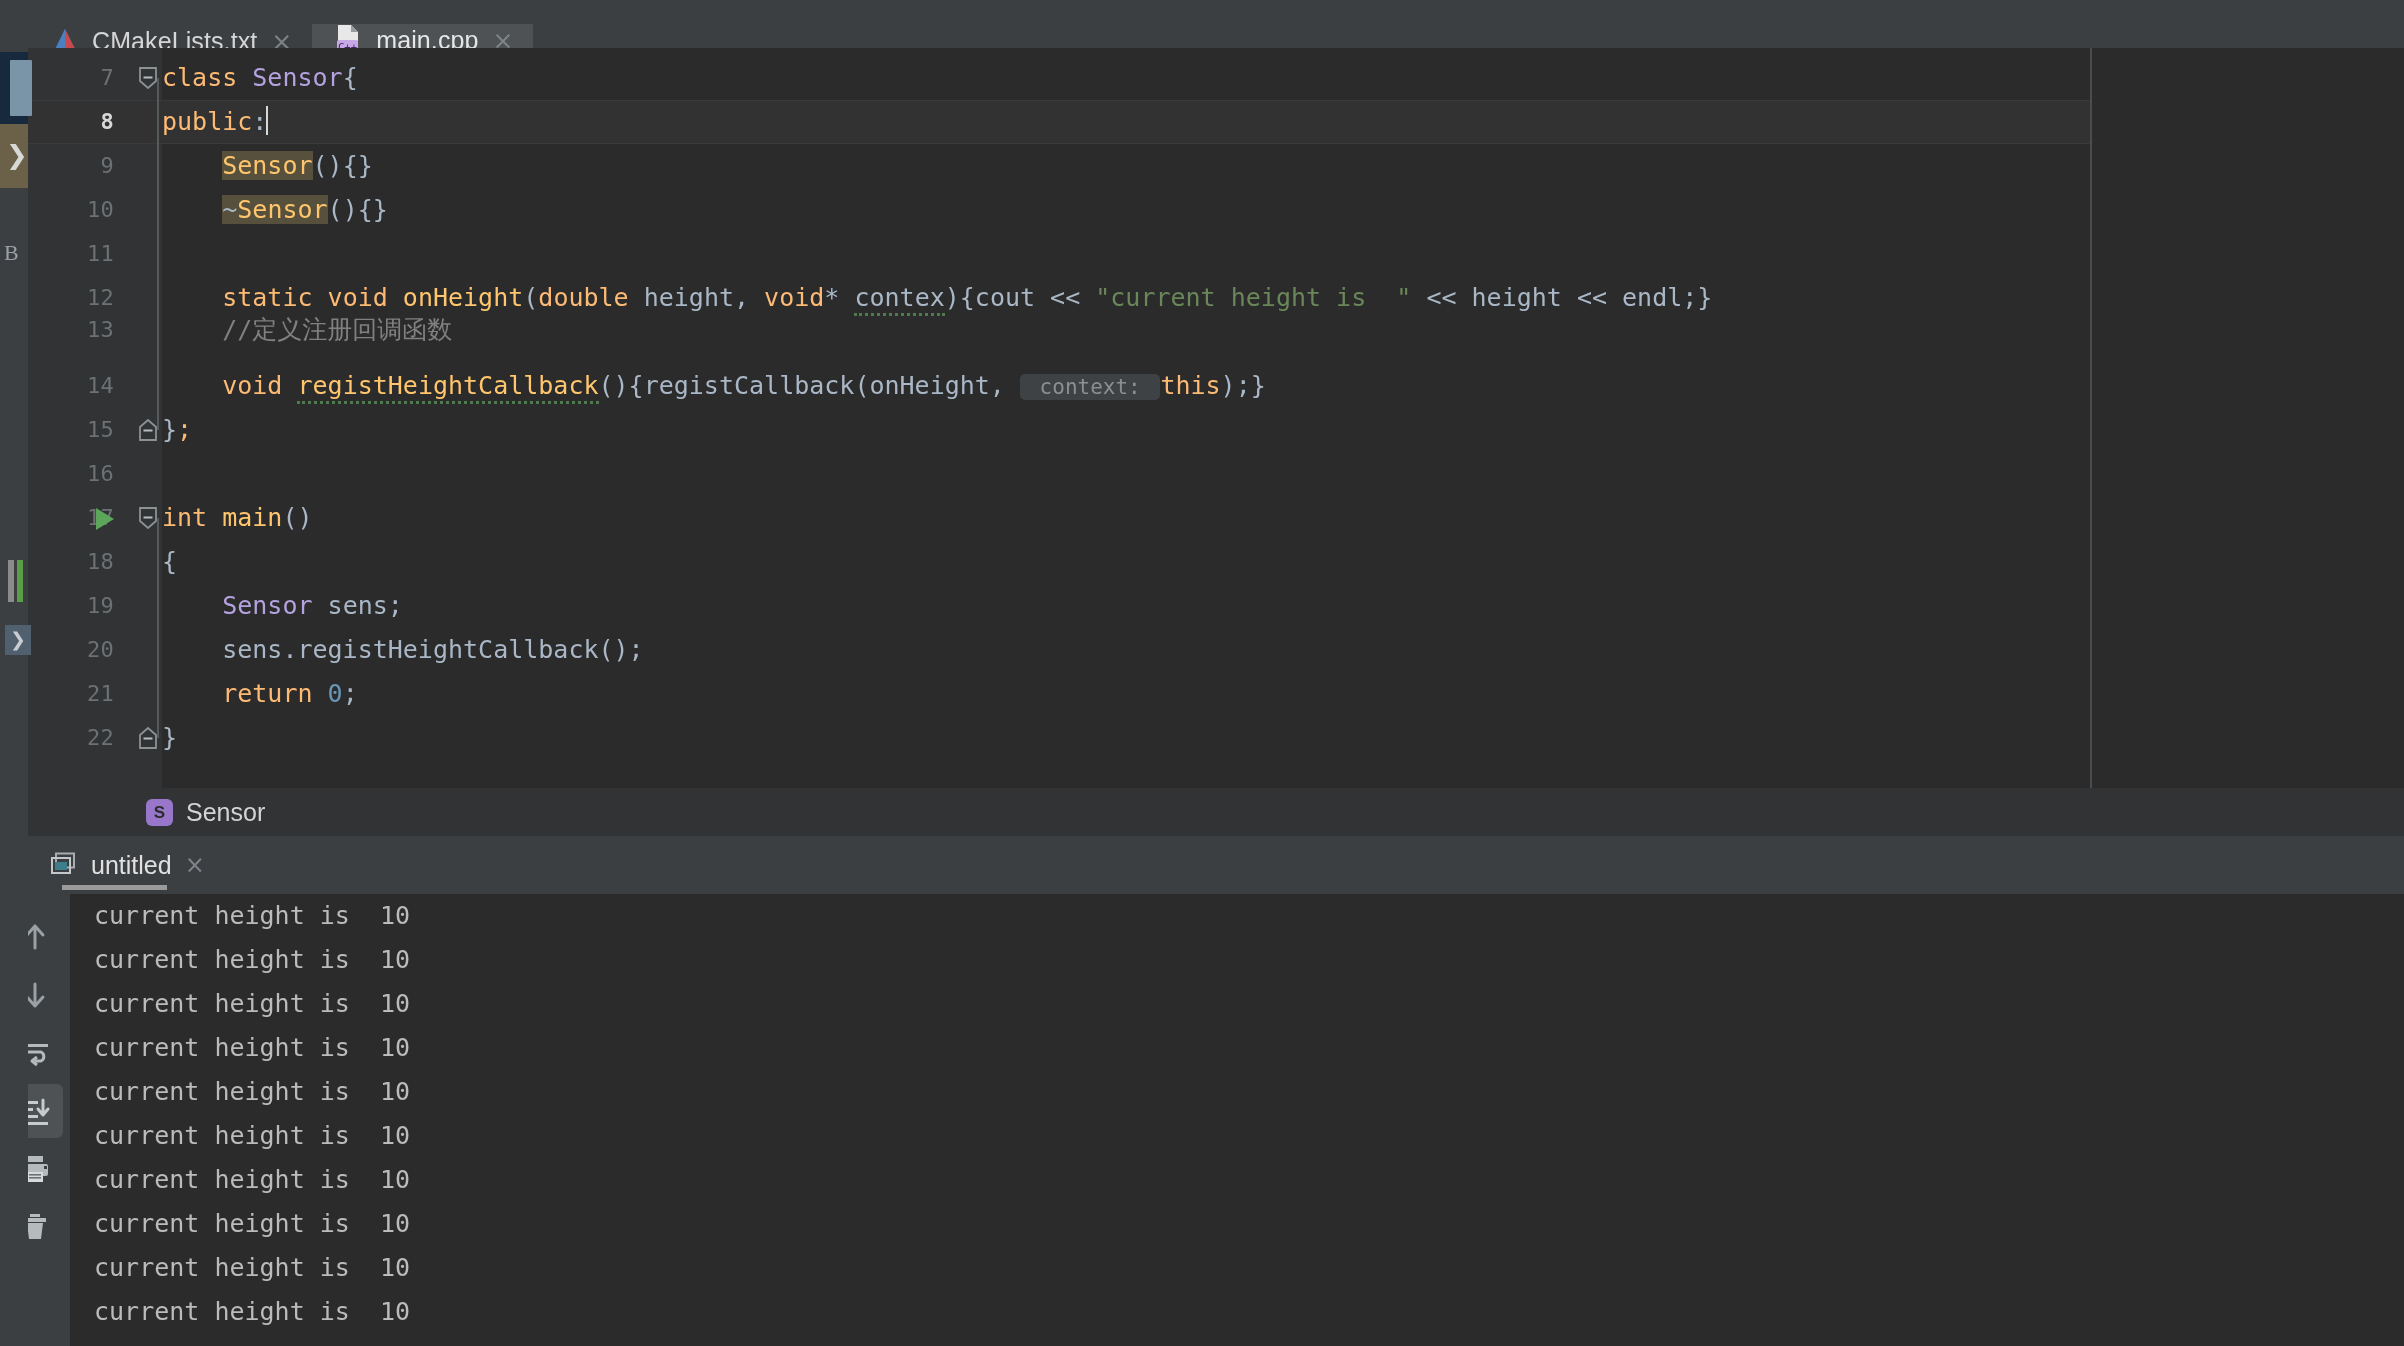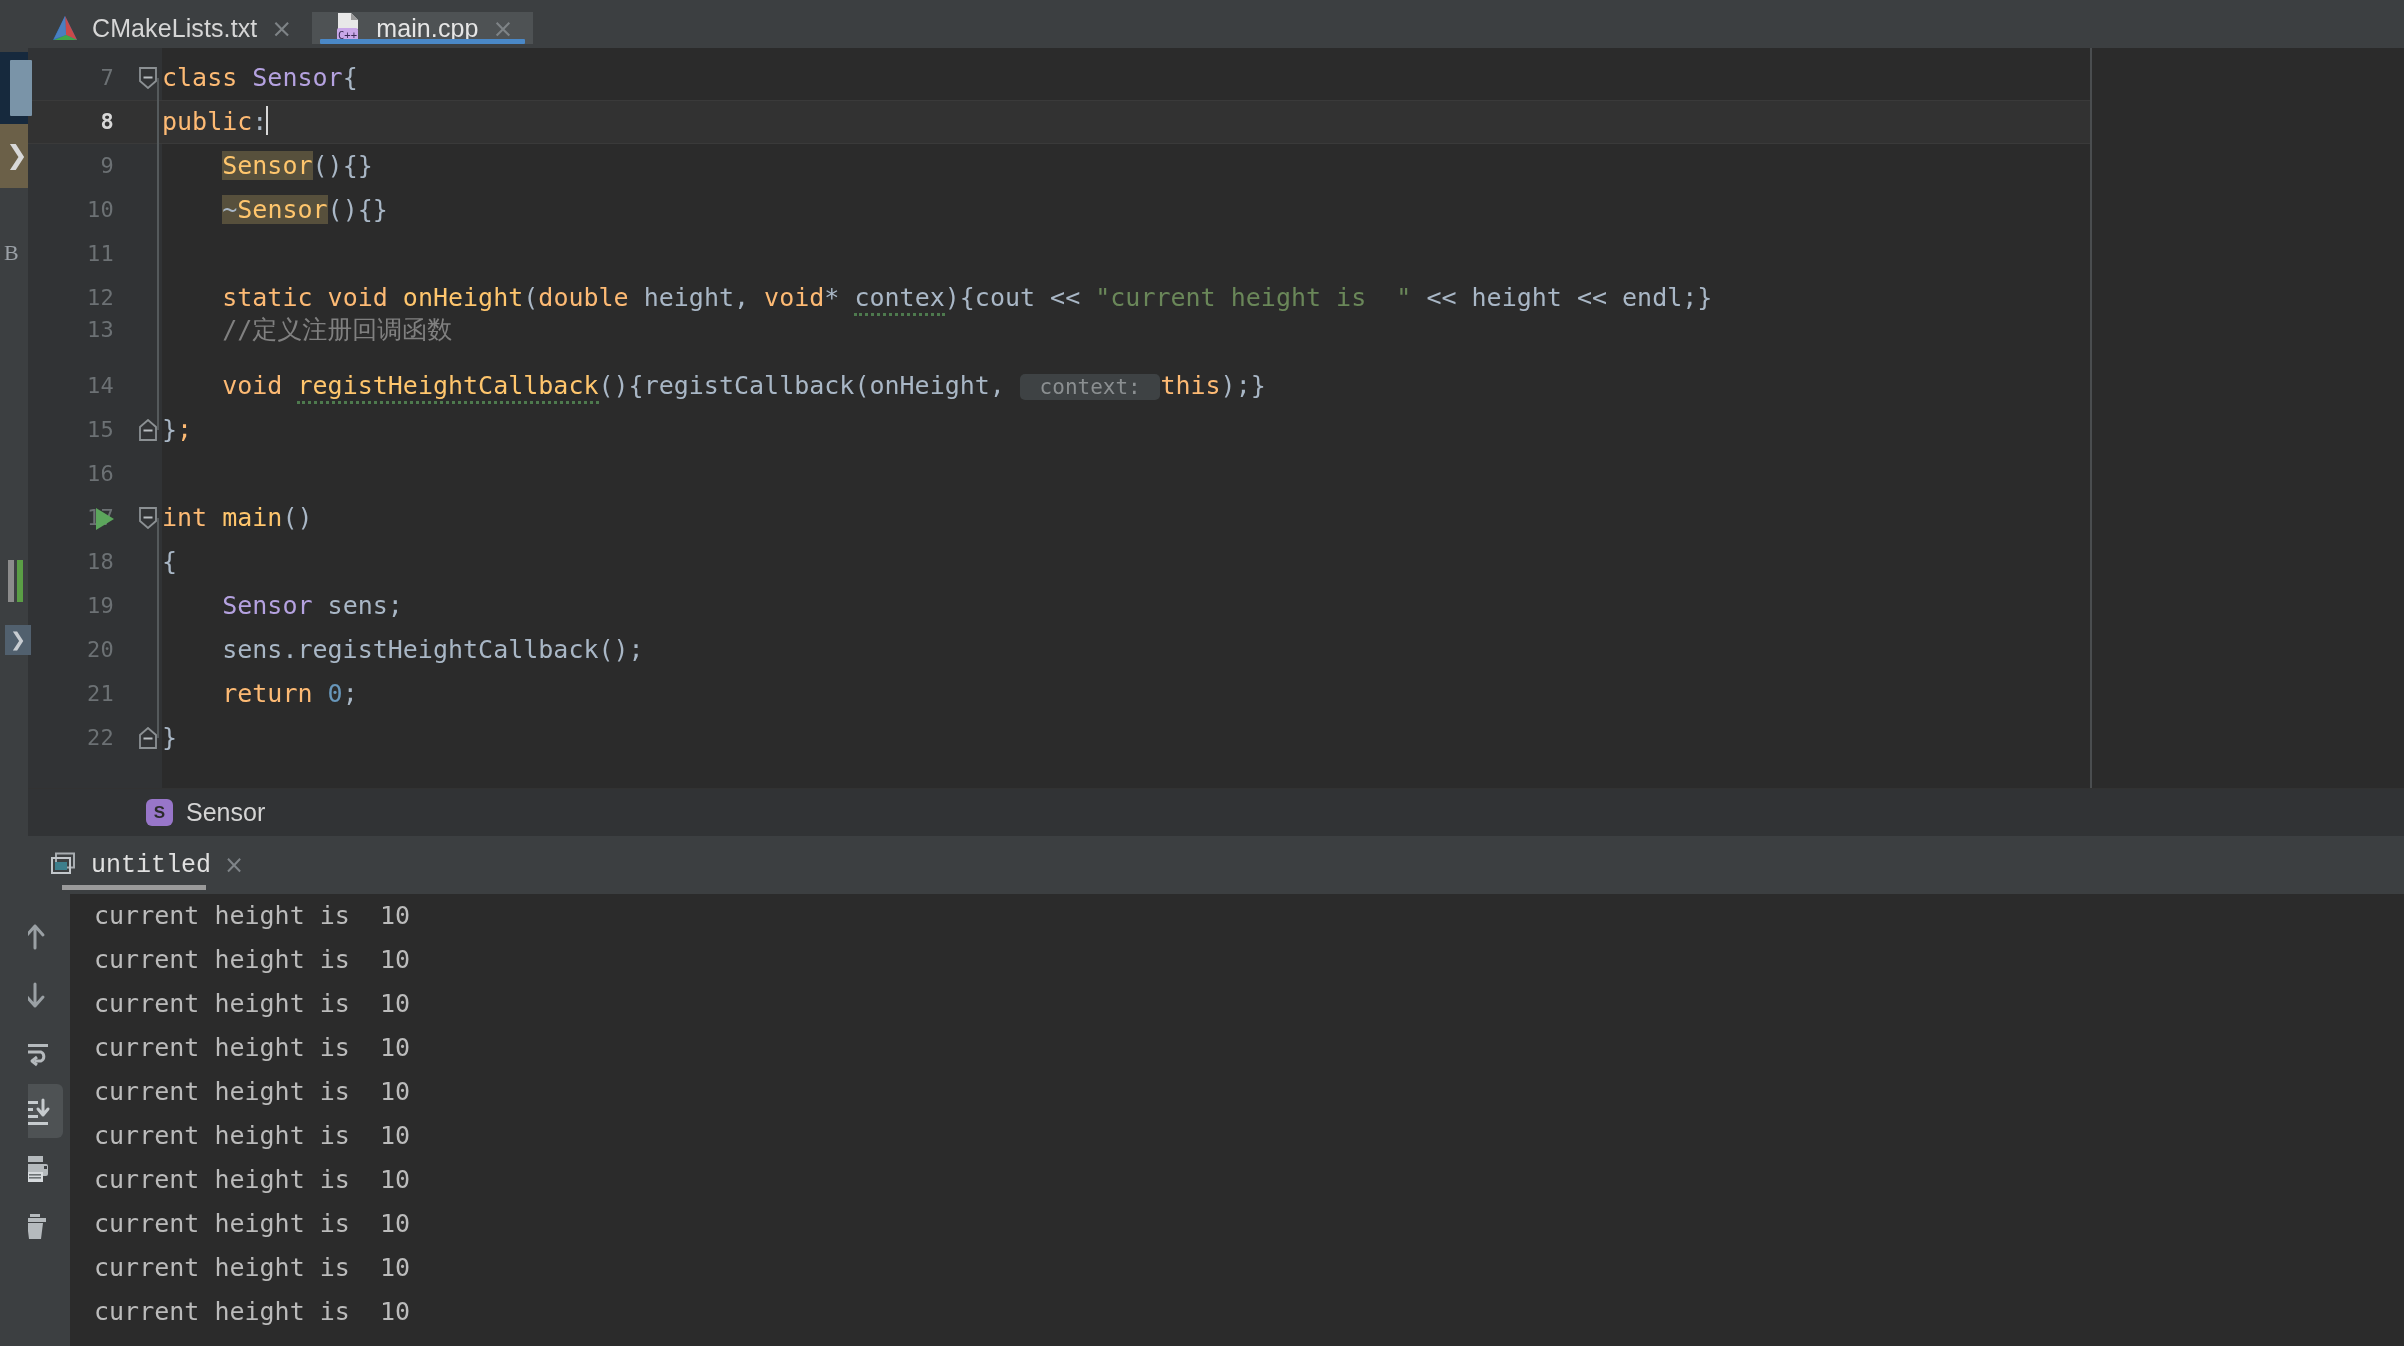--- a/index.html
+++ b/index.html
@@ -41,21 +41,21 @@
     position: absolute; left: 17px; top: 560px; width: 6px; height: 42px; background: #5a9e45;
   }
   .strip-chev {
     position: absolute; left: 5px; top: 625px; width: 26px; height: 30px;
     background: #51606e; color: #c8cdd2; font-size: 19px; text-align: center; line-height: 30px;
   }
 
   
   .tabbar {
     position: absolute; left: 28px; top: 0; right: 0; height: 56px;
-    background: #3c3f41; display: flex; align-items: center;
+    background: #3c3f41; display: flex; align-items: flex-end;
   }
   .tab {
     display: flex; align-items: center; gap: 12px;
     padding: 0 18px 0 22px; position: relative; cursor: default;
   }
   .tab.active { background: #4e5254; }
   .tab .tab-underline {
     position: absolute; left: 8px; right: 8px; bottom: 0; height: 5px;
     background: #4a88c7; border-radius: 1px;
   }
@@ -158,21 +158,21 @@
     font-size: 25px; color: #d4d4d4; font-weight: bold; margin-left: 0px; width: 30px;
     overflow: hidden; white-space: nowrap;
   }
   .run-tab {
     display: flex; align-items: center; gap: 13px; margin-left: 20px;
     position: relative; padding: 0 6px 0 0; height: 58px;
   }
   .run-tab-underline {
     position: absolute; left: 12px; right: 44px; bottom: 4px; height: 5px; background: #9a9a9a;
   }
-  .run-tab-label { font-size: 25px; color: #e0e0e0; font-family: Liberation Mono, monospace; }
+  .run-tab-label { font-size: 25px; color: #e0e0e0; }
   .run-tab-close { font-size: 24px; color: #7f8488; font-family: "DejaVu Sans", sans-serif; }
   .icon-win { width: 28px; height: 26px; position: relative; flex: 0 0 auto; }
 
   .console-toolbar {
     position: absolute; left: 0; top: 58px; width: 70px; bottom: 0;
     background: #3c3f41; padding-top: 16px;
   }
   .ctbtn {
     width: 56px; height: 54px; margin: 0 auto 4px auto; border-radius: 6px;
     display: flex; align-items: center; justify-content: center;

